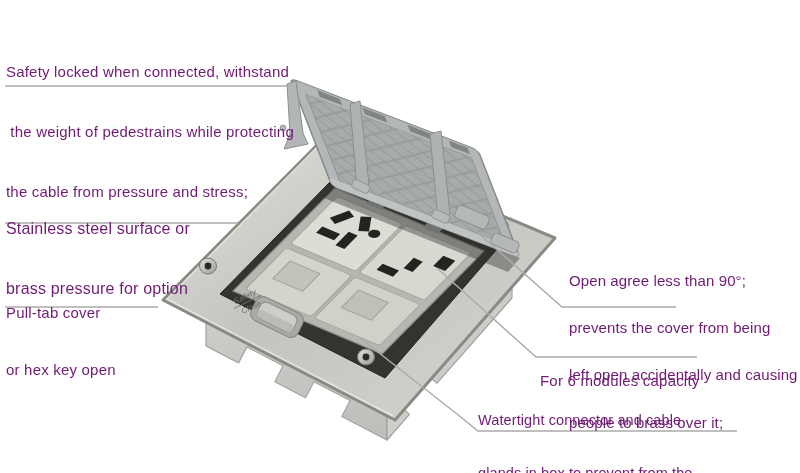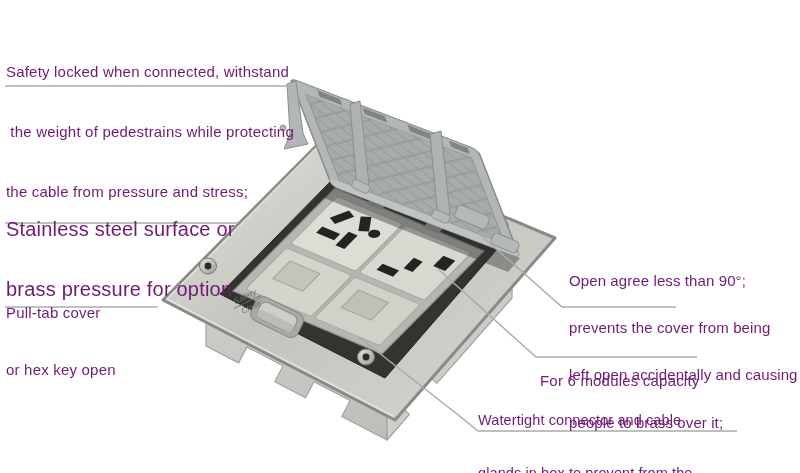--- a/index.html
+++ b/index.html
@@ -2,21 +2,21 @@
 <html><head>
 <meta charset="utf-8">
 <style>
   html,body{margin:0;padding:0;background:#fff;}
   #stage{position:relative;width:800px;height:473px;background:#ffffff;overflow:hidden;
          font-family:"Liberation Sans", sans-serif;}
   #stage svg{position:absolute;left:0;top:0;}
   .ann{position:absolute;color:#701a75;white-space:pre;}
   .ann div{pointer-events:none;}
   #a1{left:6px;top:22px;font-size:15px;line-height:20px;letter-spacing:.2px;}
-  #a2{left:6px;top:179px;font-size:20px;line-height:20px;letter-spacing:.2px;}
+  #a2{left:6px;top:179px;font-size:16px;line-height:20px;letter-spacing:.2px;}
   #a3{left:6px;top:265px;font-size:15px;line-height:19px;letter-spacing:.2px;}
   #a4{left:569px;top:241px;font-size:15px;line-height:15.8px;letter-spacing:.1px;}
   #a5{left:540px;top:336px;font-size:15px;line-height:18px;letter-spacing:.2px;}
   #a6{left:478px;top:377px;font-size:14.5px;line-height:17.5px;letter-spacing:.1px;}
 </style>
 </head>
 <body>
 
 <div id="stage">
 

